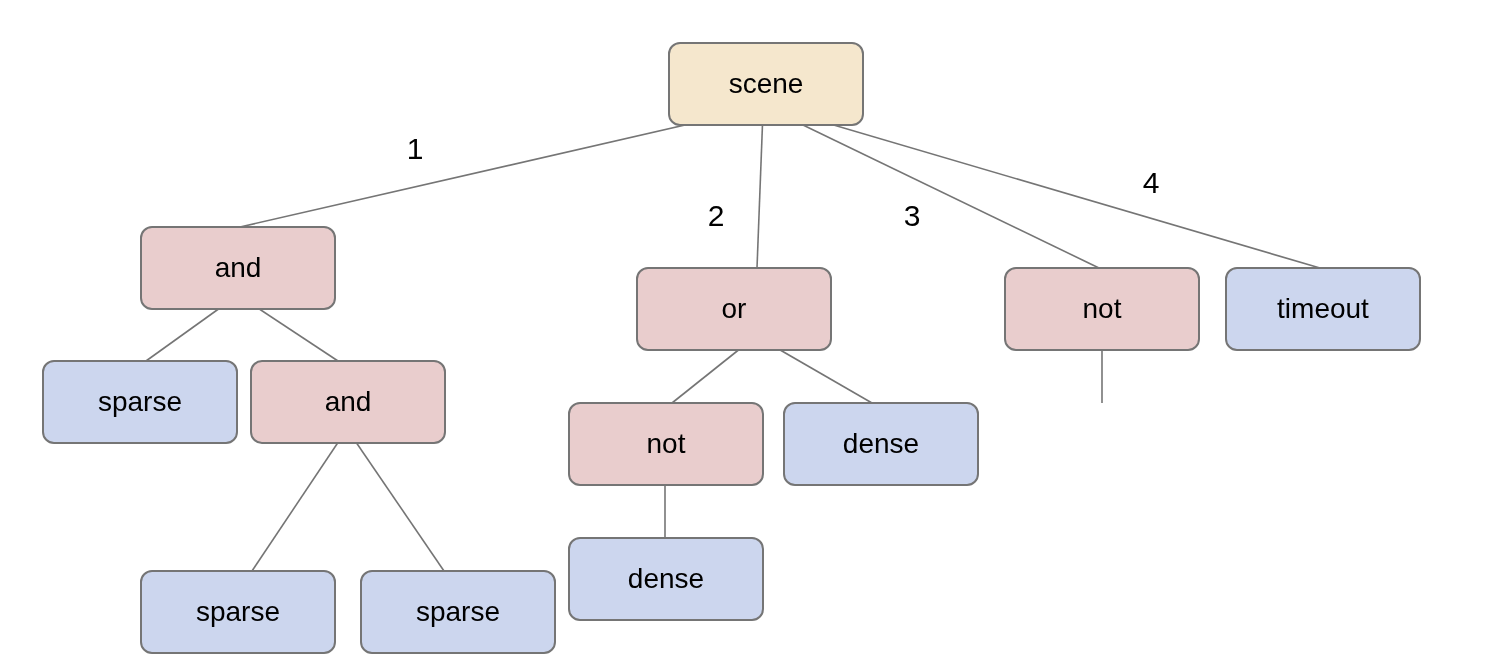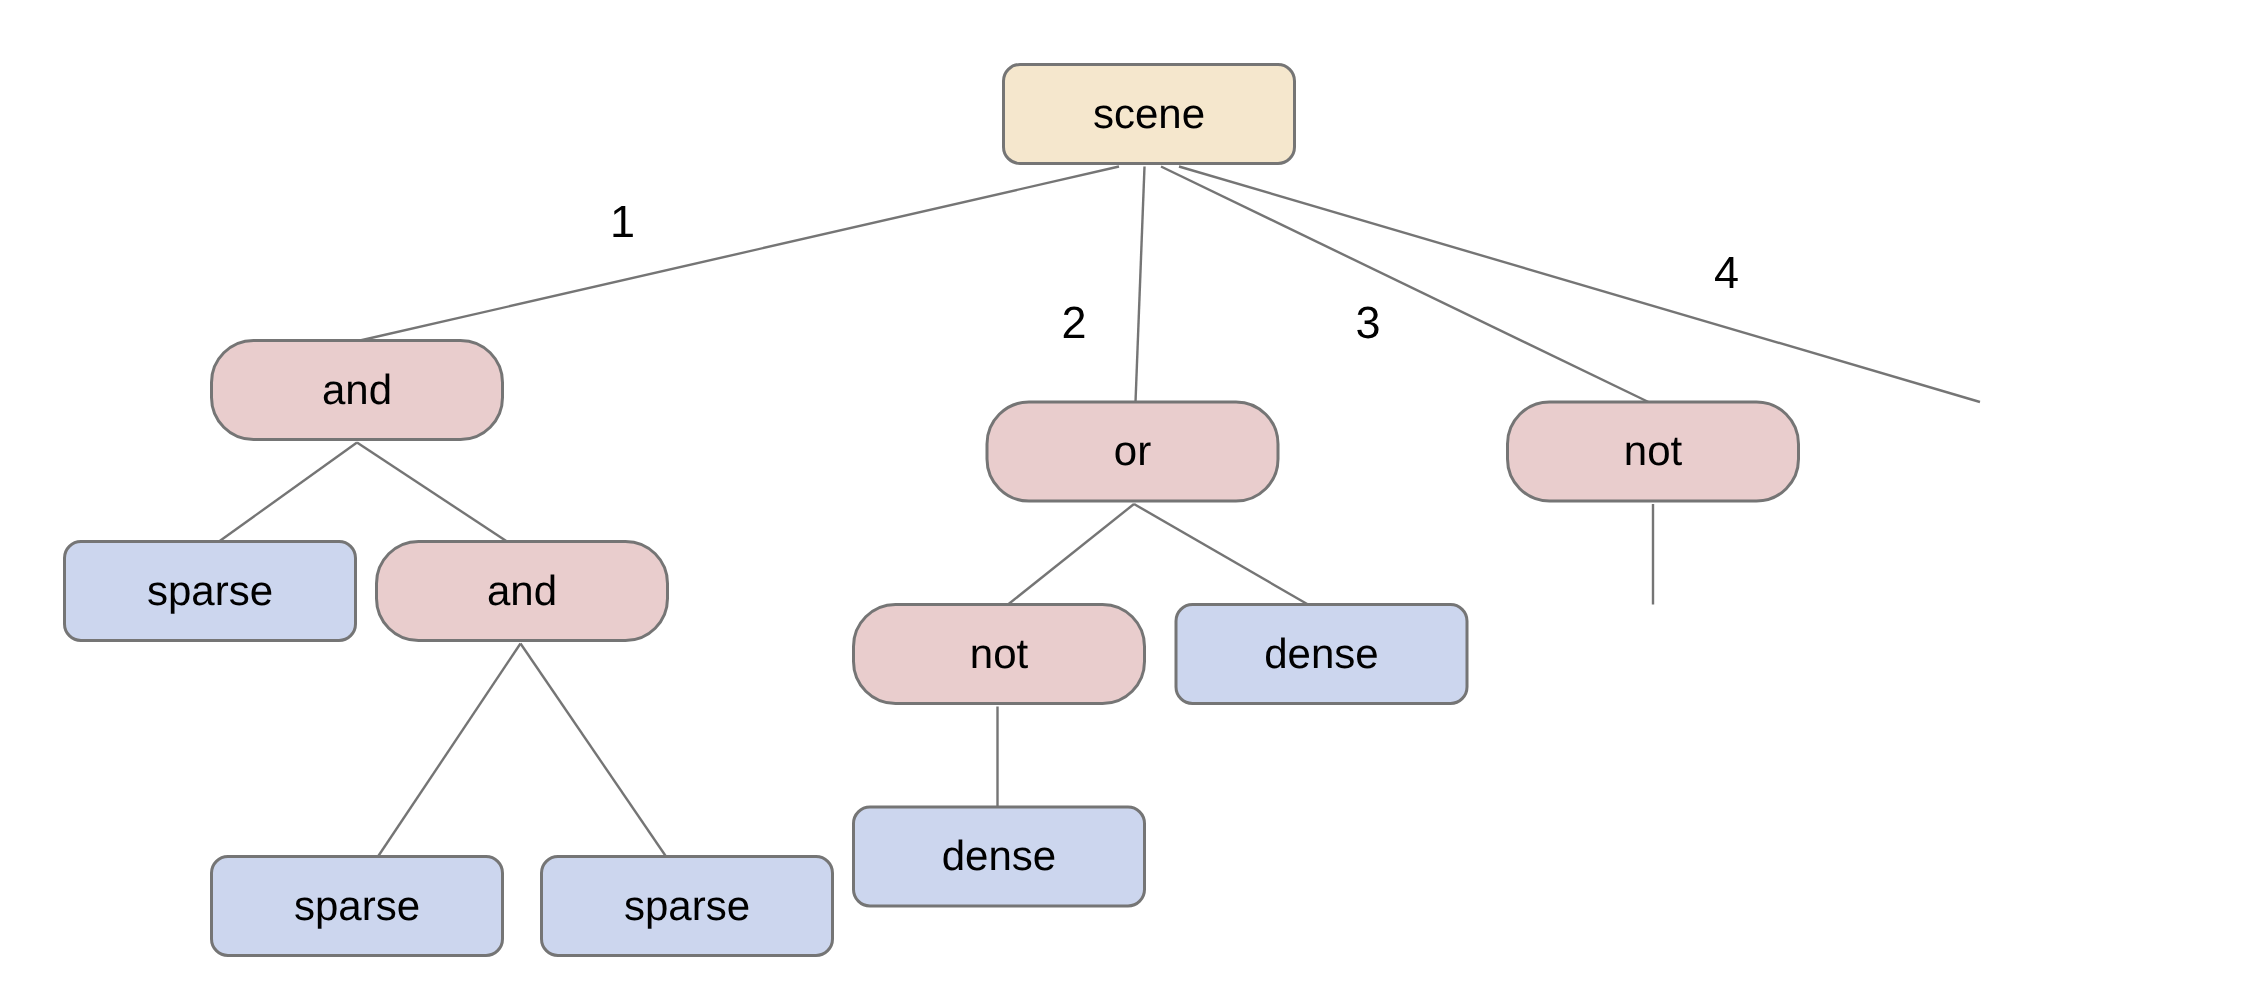--- a/index.html
+++ b/index.html
@@ -22,33 +22,33 @@
     width: 1495px;
     height: 662px;
   }
   .edges line {
     stroke: var(--edge, #757575);
     stroke-width: 1.6;
   }
   .node {
     position: absolute;
     width: 196px;
-    height: 68px;
+    height: 84px;
     box-sizing: border-box;
     border: 2px solid var(--node-border, #757575);
     border-radius: 12px;
     display: flex;
     align-items: center;
     justify-content: center;
     font-size: 28px;
     color: var(--text, #000000);
     line-height: 1;
   }
   .node.root     { background: var(--root-fill, #f5e7cd); }
-  .node.operator { background: var(--operator-fill, #e9cdcd); border-radius: 29px; }
+  .node.operator { background: var(--operator-fill, #e9cdcd); }
   .node.leaf     { background: var(--leaf-fill, #ccd6ee); }
   .edge-label {
     position: absolute;
     transform: translate(-50%, -50%);
     font-size: 30px;
     color: var(--text, #000000);
     line-height: 1;
   }
 </style>
 </head>
@@ -71,22 +71,23 @@
     <line x1="665" y1="471" x2="665" y2="538"></line>
   </svg>
 
   <span class="edge-label" style="left:415px; top:149px">1</span>
   <span class="edge-label" style="left:716px; top:216px">2</span>
   <span class="edge-label" style="left:912px; top:216px">3</span>
   <span class="edge-label" style="left:1151px; top:183px">4</span>
 
   <div class="node root" style="left:668px;  top:42px">scene</div>
   <div class="node operator" style="left:140px;  top:226px">and</div>
-  <div class="node operator" style="left:657px;  top:267px">or</div>
+  <div class="node operator" style="left:636px;  top:267px">or</div>
   <div class="node operator" style="left:1004px; top:267px">not</div>
+  <div class="node leaf" style="left:1225px; top:267px">timeout</div>
   <div class="node leaf" style="left:42px;   top:360px">sparse</div>
   <div class="node operator" style="left:250px;  top:360px">and</div>
   <div class="node operator" style="left:568px;  top:402px">not</div>
   <div class="node leaf" style="left:783px;  top:402px">dense</div>
   <div class="node leaf" style="left:140px;  top:570px">sparse</div>
   <div class="node leaf" style="left:360px;  top:570px">sparse</div>
   <div class="node leaf" style="left:568px;  top:537px">dense</div>
 
 </div>
 

